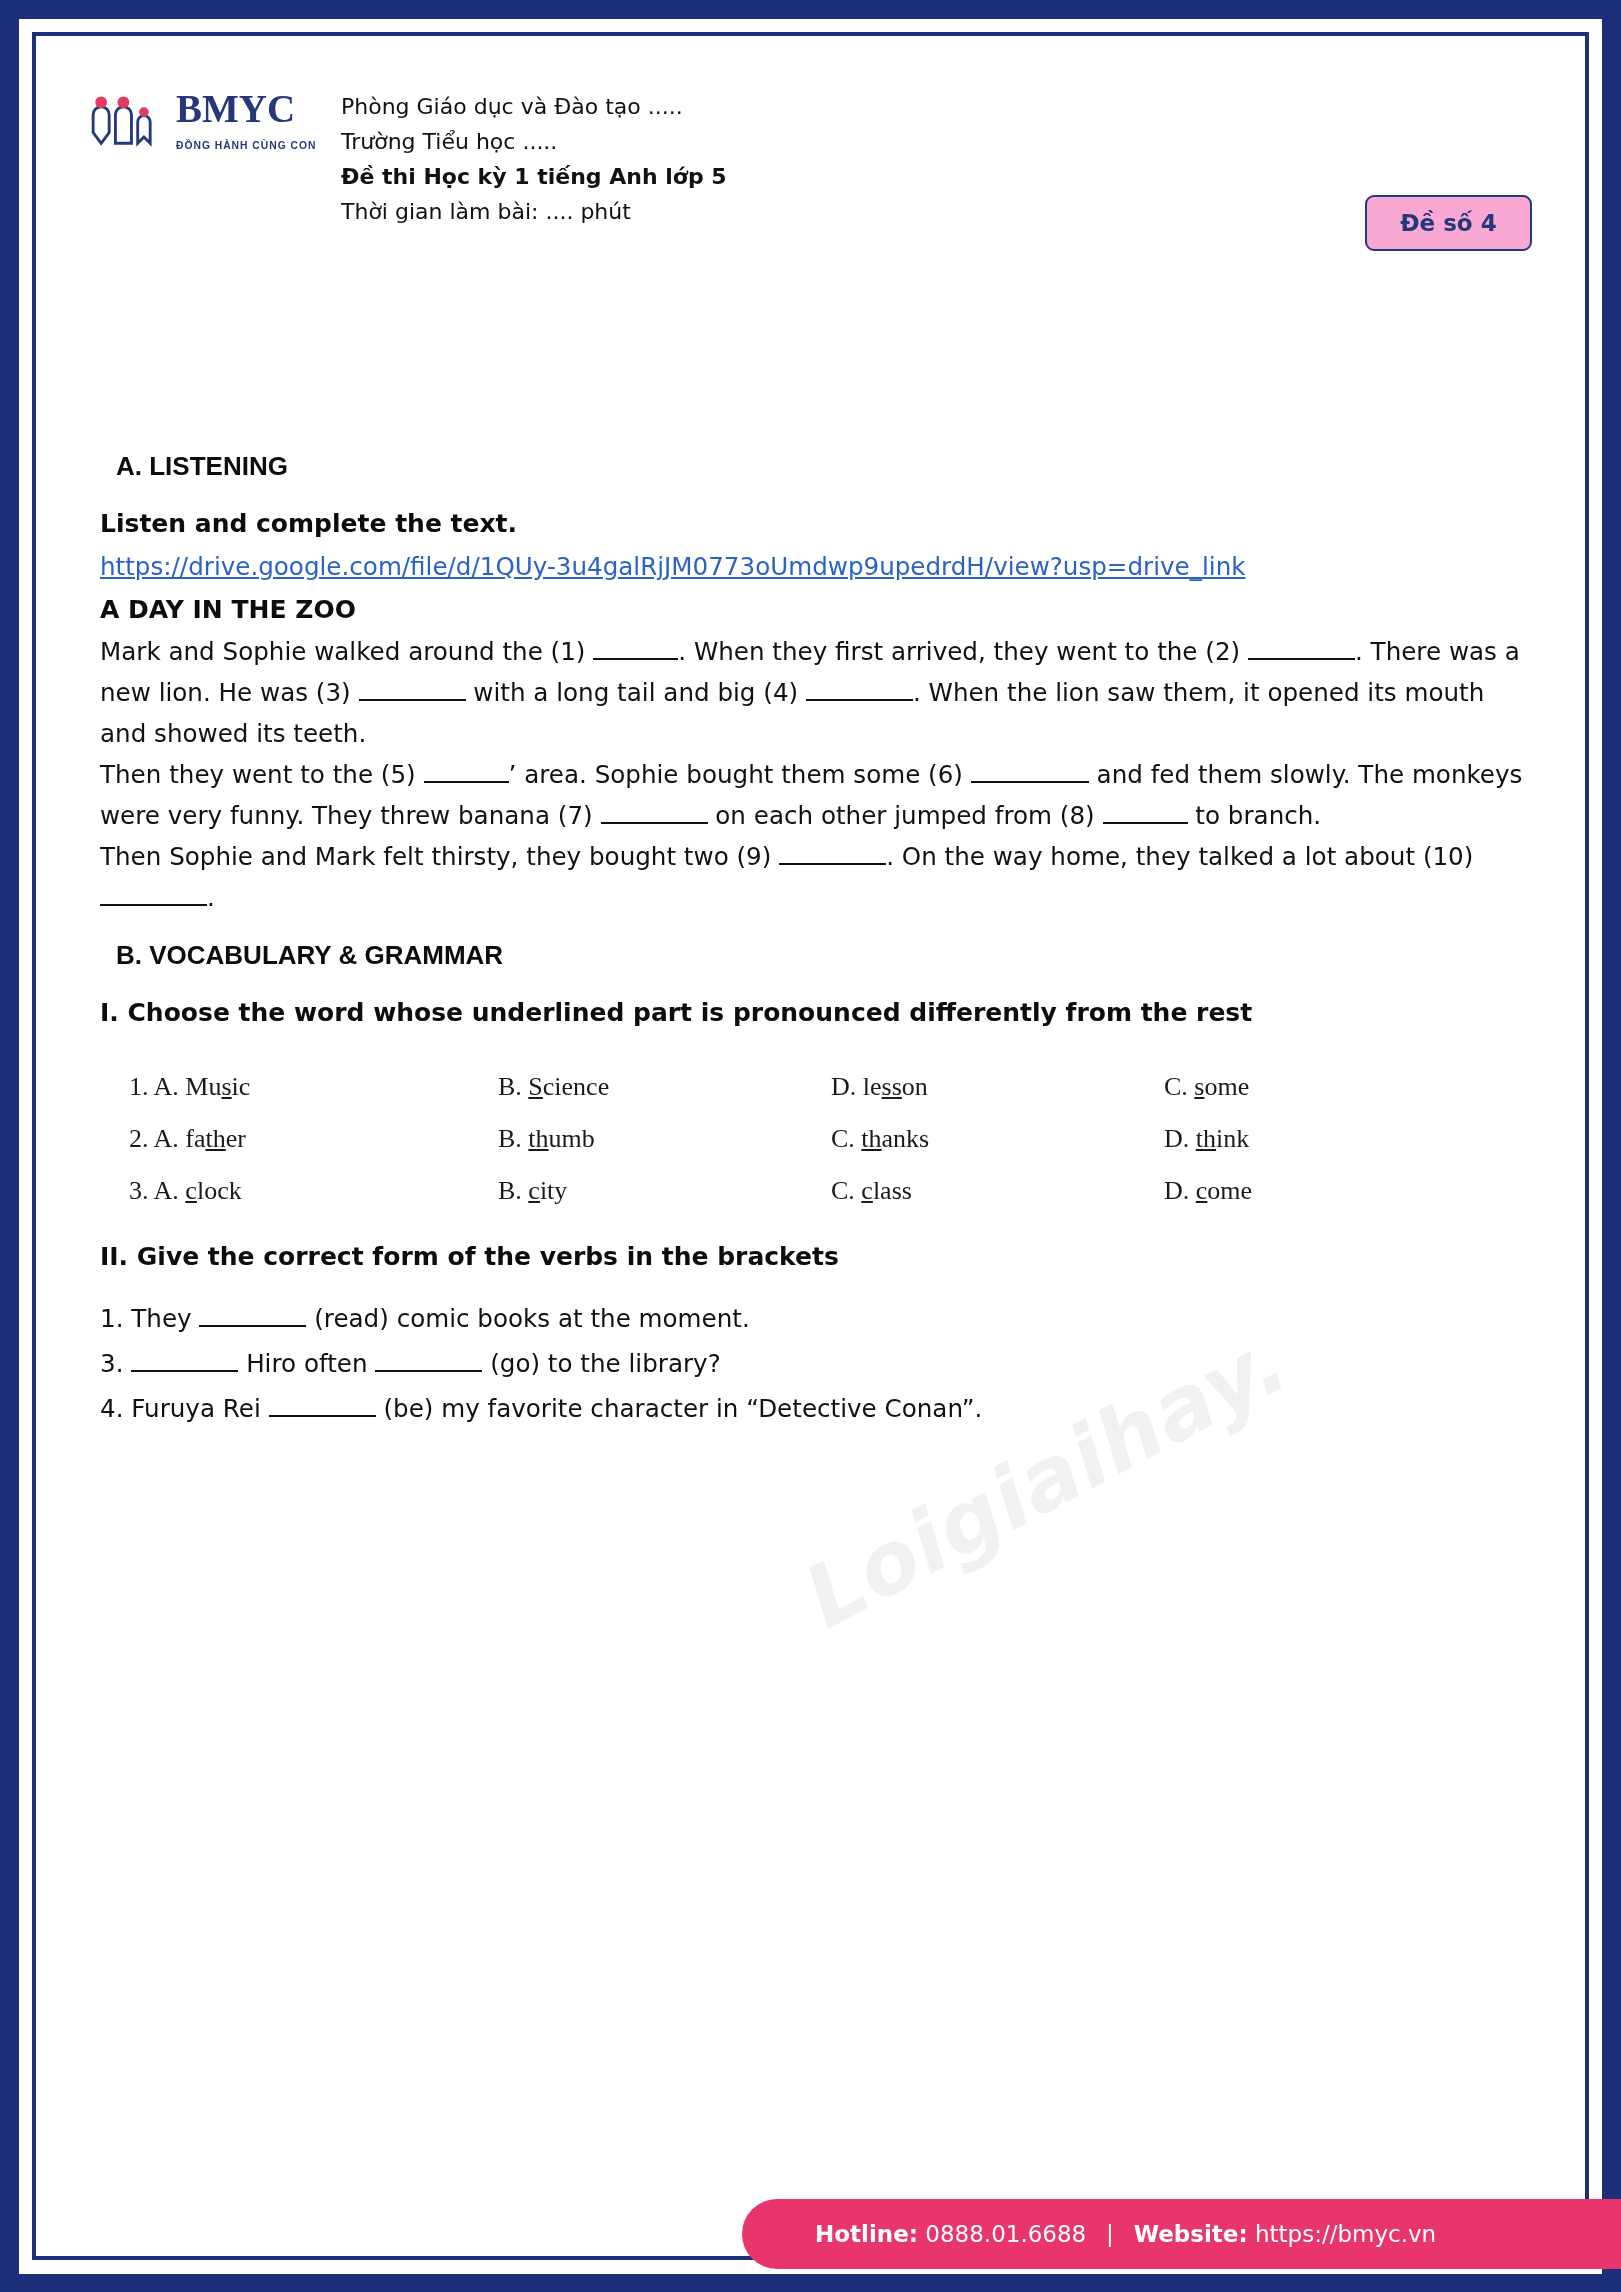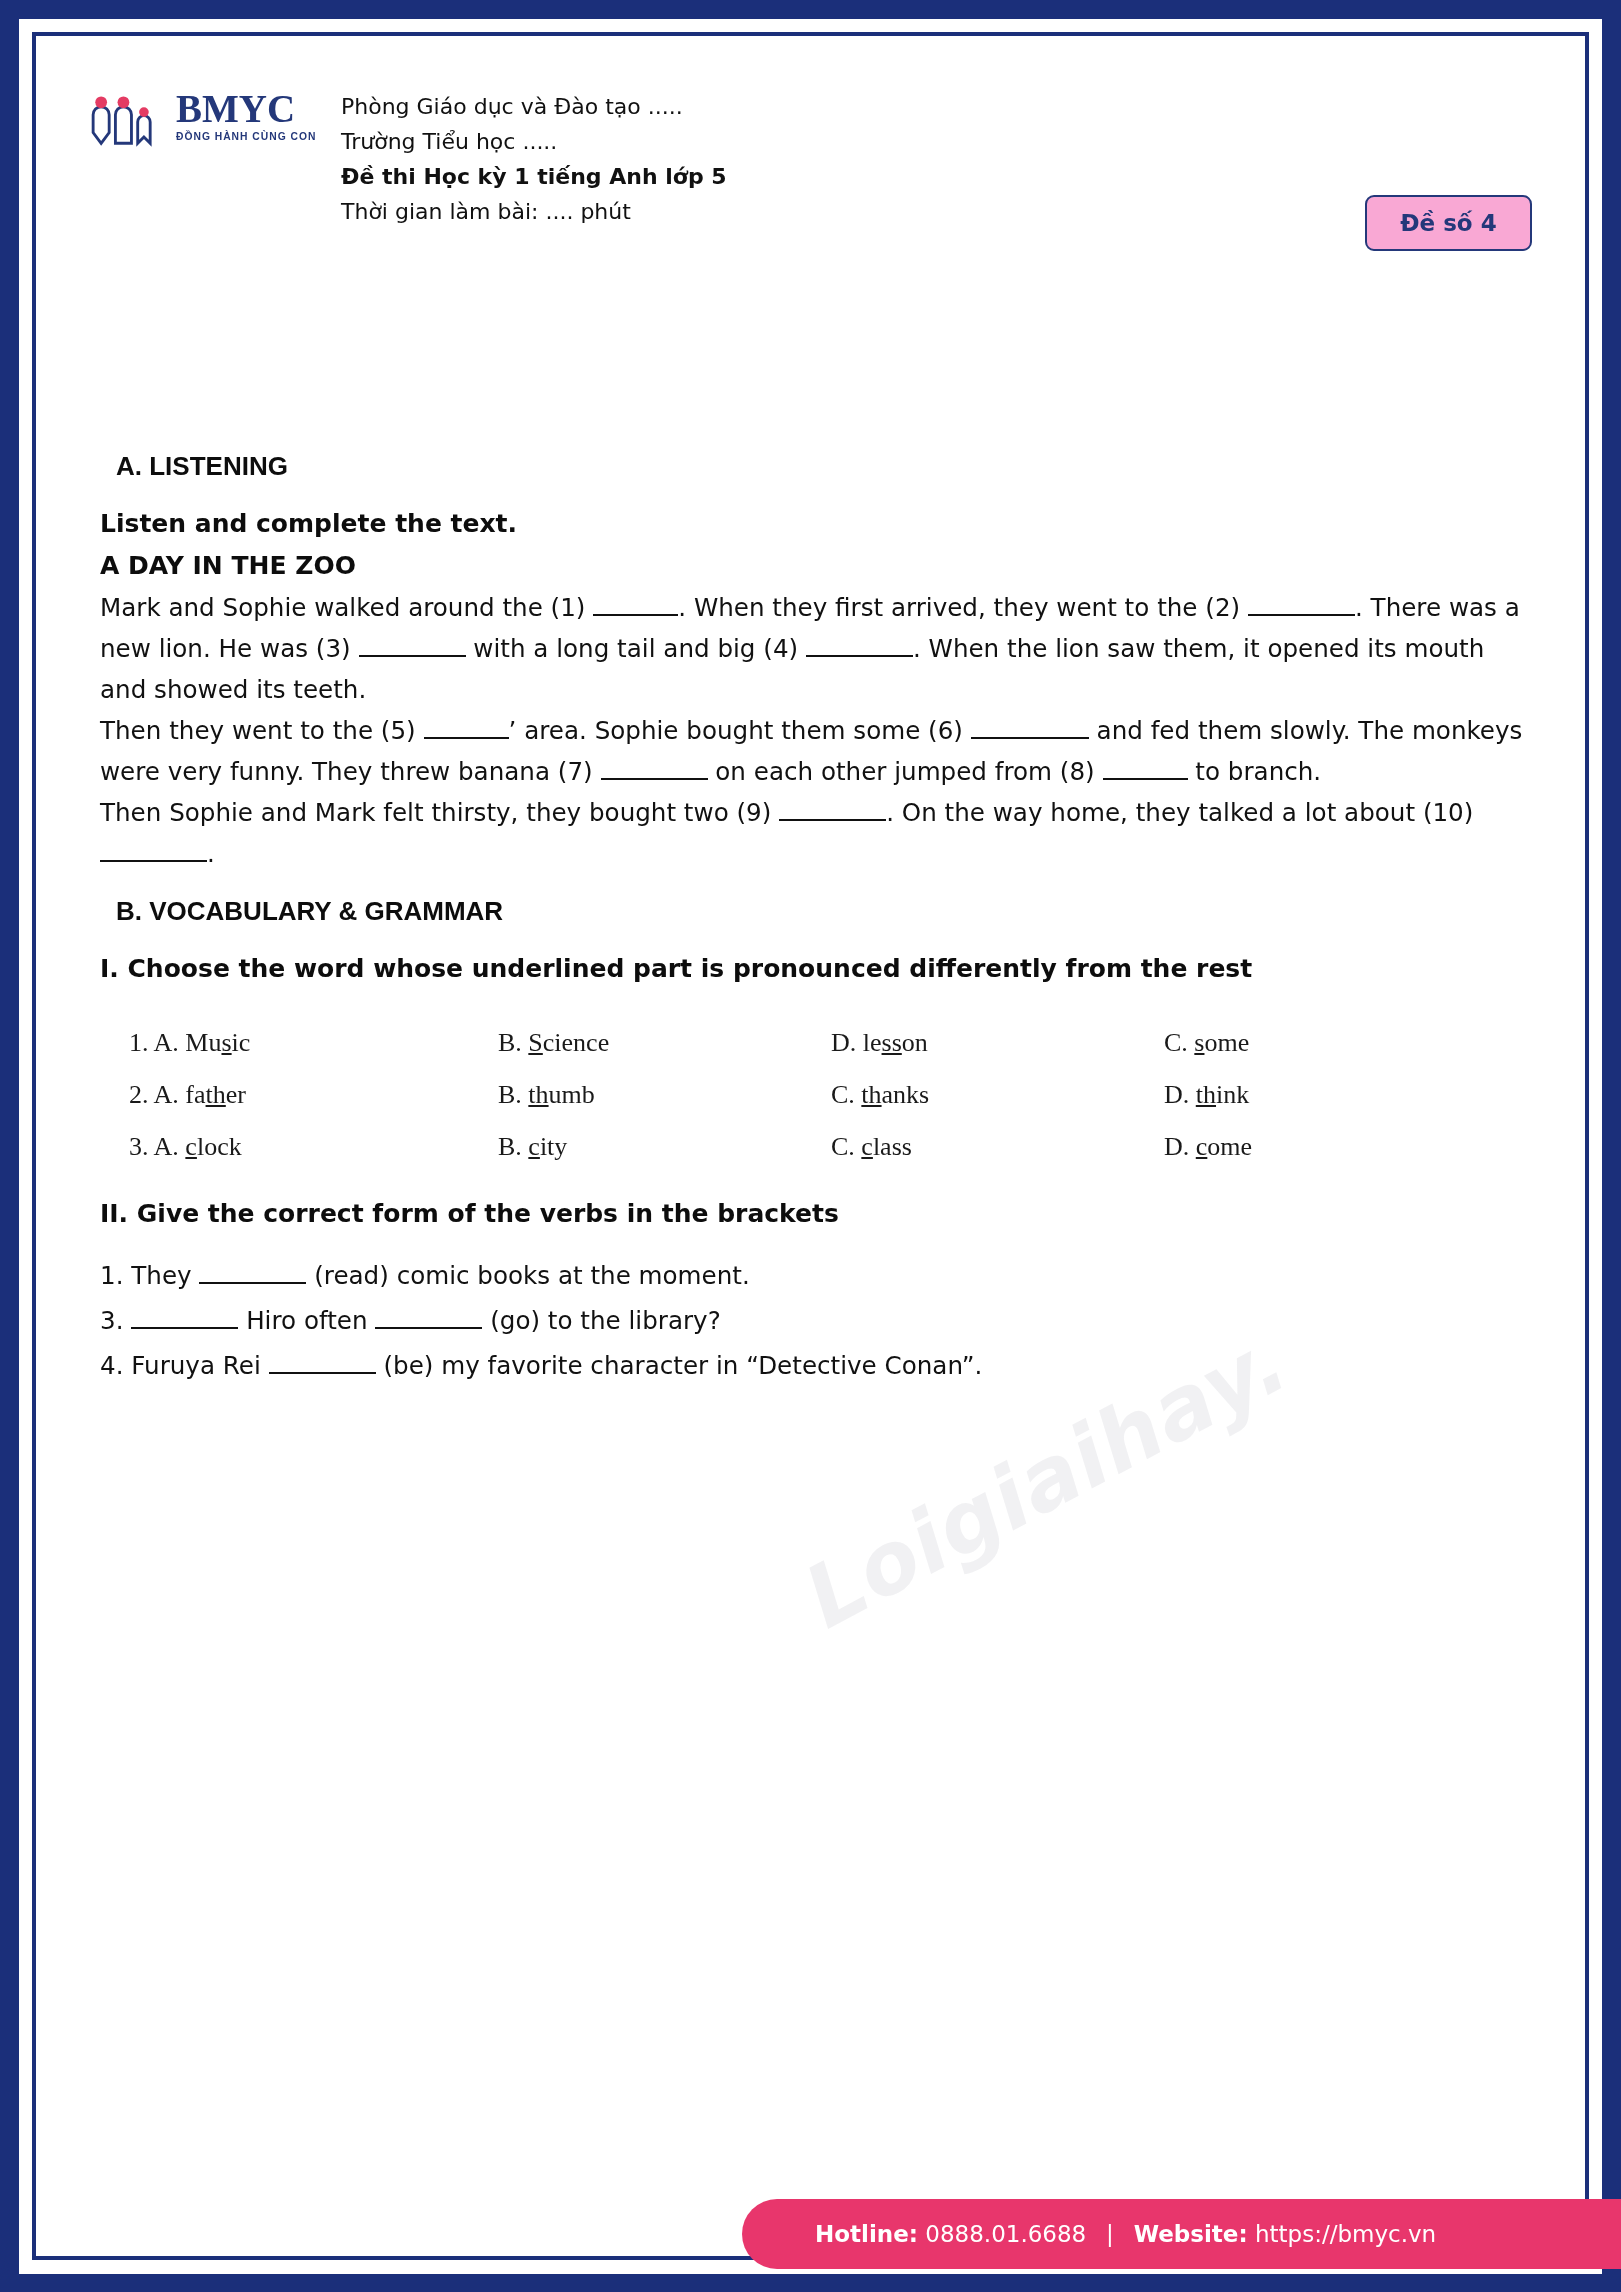--- a/index.html
+++ b/index.html
@@ -89,21 +89,21 @@
     color: #24387a;
     letter-spacing: 0px;
     line-height: 43px;
   }
   .logo-tag {
     font-family: "Liberation Sans", sans-serif;
     font-size: 10.3px;
     font-weight: 600;
     color: #24387a;
     letter-spacing: 1px;
-    margin-top: 1px;
+    margin-top: 10px;
     white-space: nowrap;
   }
 
   .header-titles {
     position: absolute;
     left: 304px;
     top: 52px;
     width: 806px;
     text-align: left;
   }
@@ -281,20 +281,21 @@
     </div>
 
     <div class="de-so">Đề số 4</div>
   </div>
 
   <div class="content">
 
     <div class="h-section">A. LISTENING</div>
     <div class="h-sub">Listen and complete the text.</div>
 
+    <a class="link-line" href="#">https://drive.google.com/file/d/1QUy-3u4galRjJM0773oUmdwp9upedrdH/view?usp=drive_link</a>
 
     <div class="h-sub">A DAY IN THE ZOO</div>
 
     <p class="para">
       <span>Mark and Sophie walked around the (1)</span>
       <span class="blank b-sm"></span><span>. When they first arrived, they went to the (2)</span>
       <span class="blank b-md"></span><span>. There was a new lion. He was (3)</span>
       <span class="blank b-md"></span>
       <span>with a long tail and big (4)</span>
       <span class="blank b-md"></span><span>. When the lion saw them, it opened its mouth and showed its teeth.</span>

